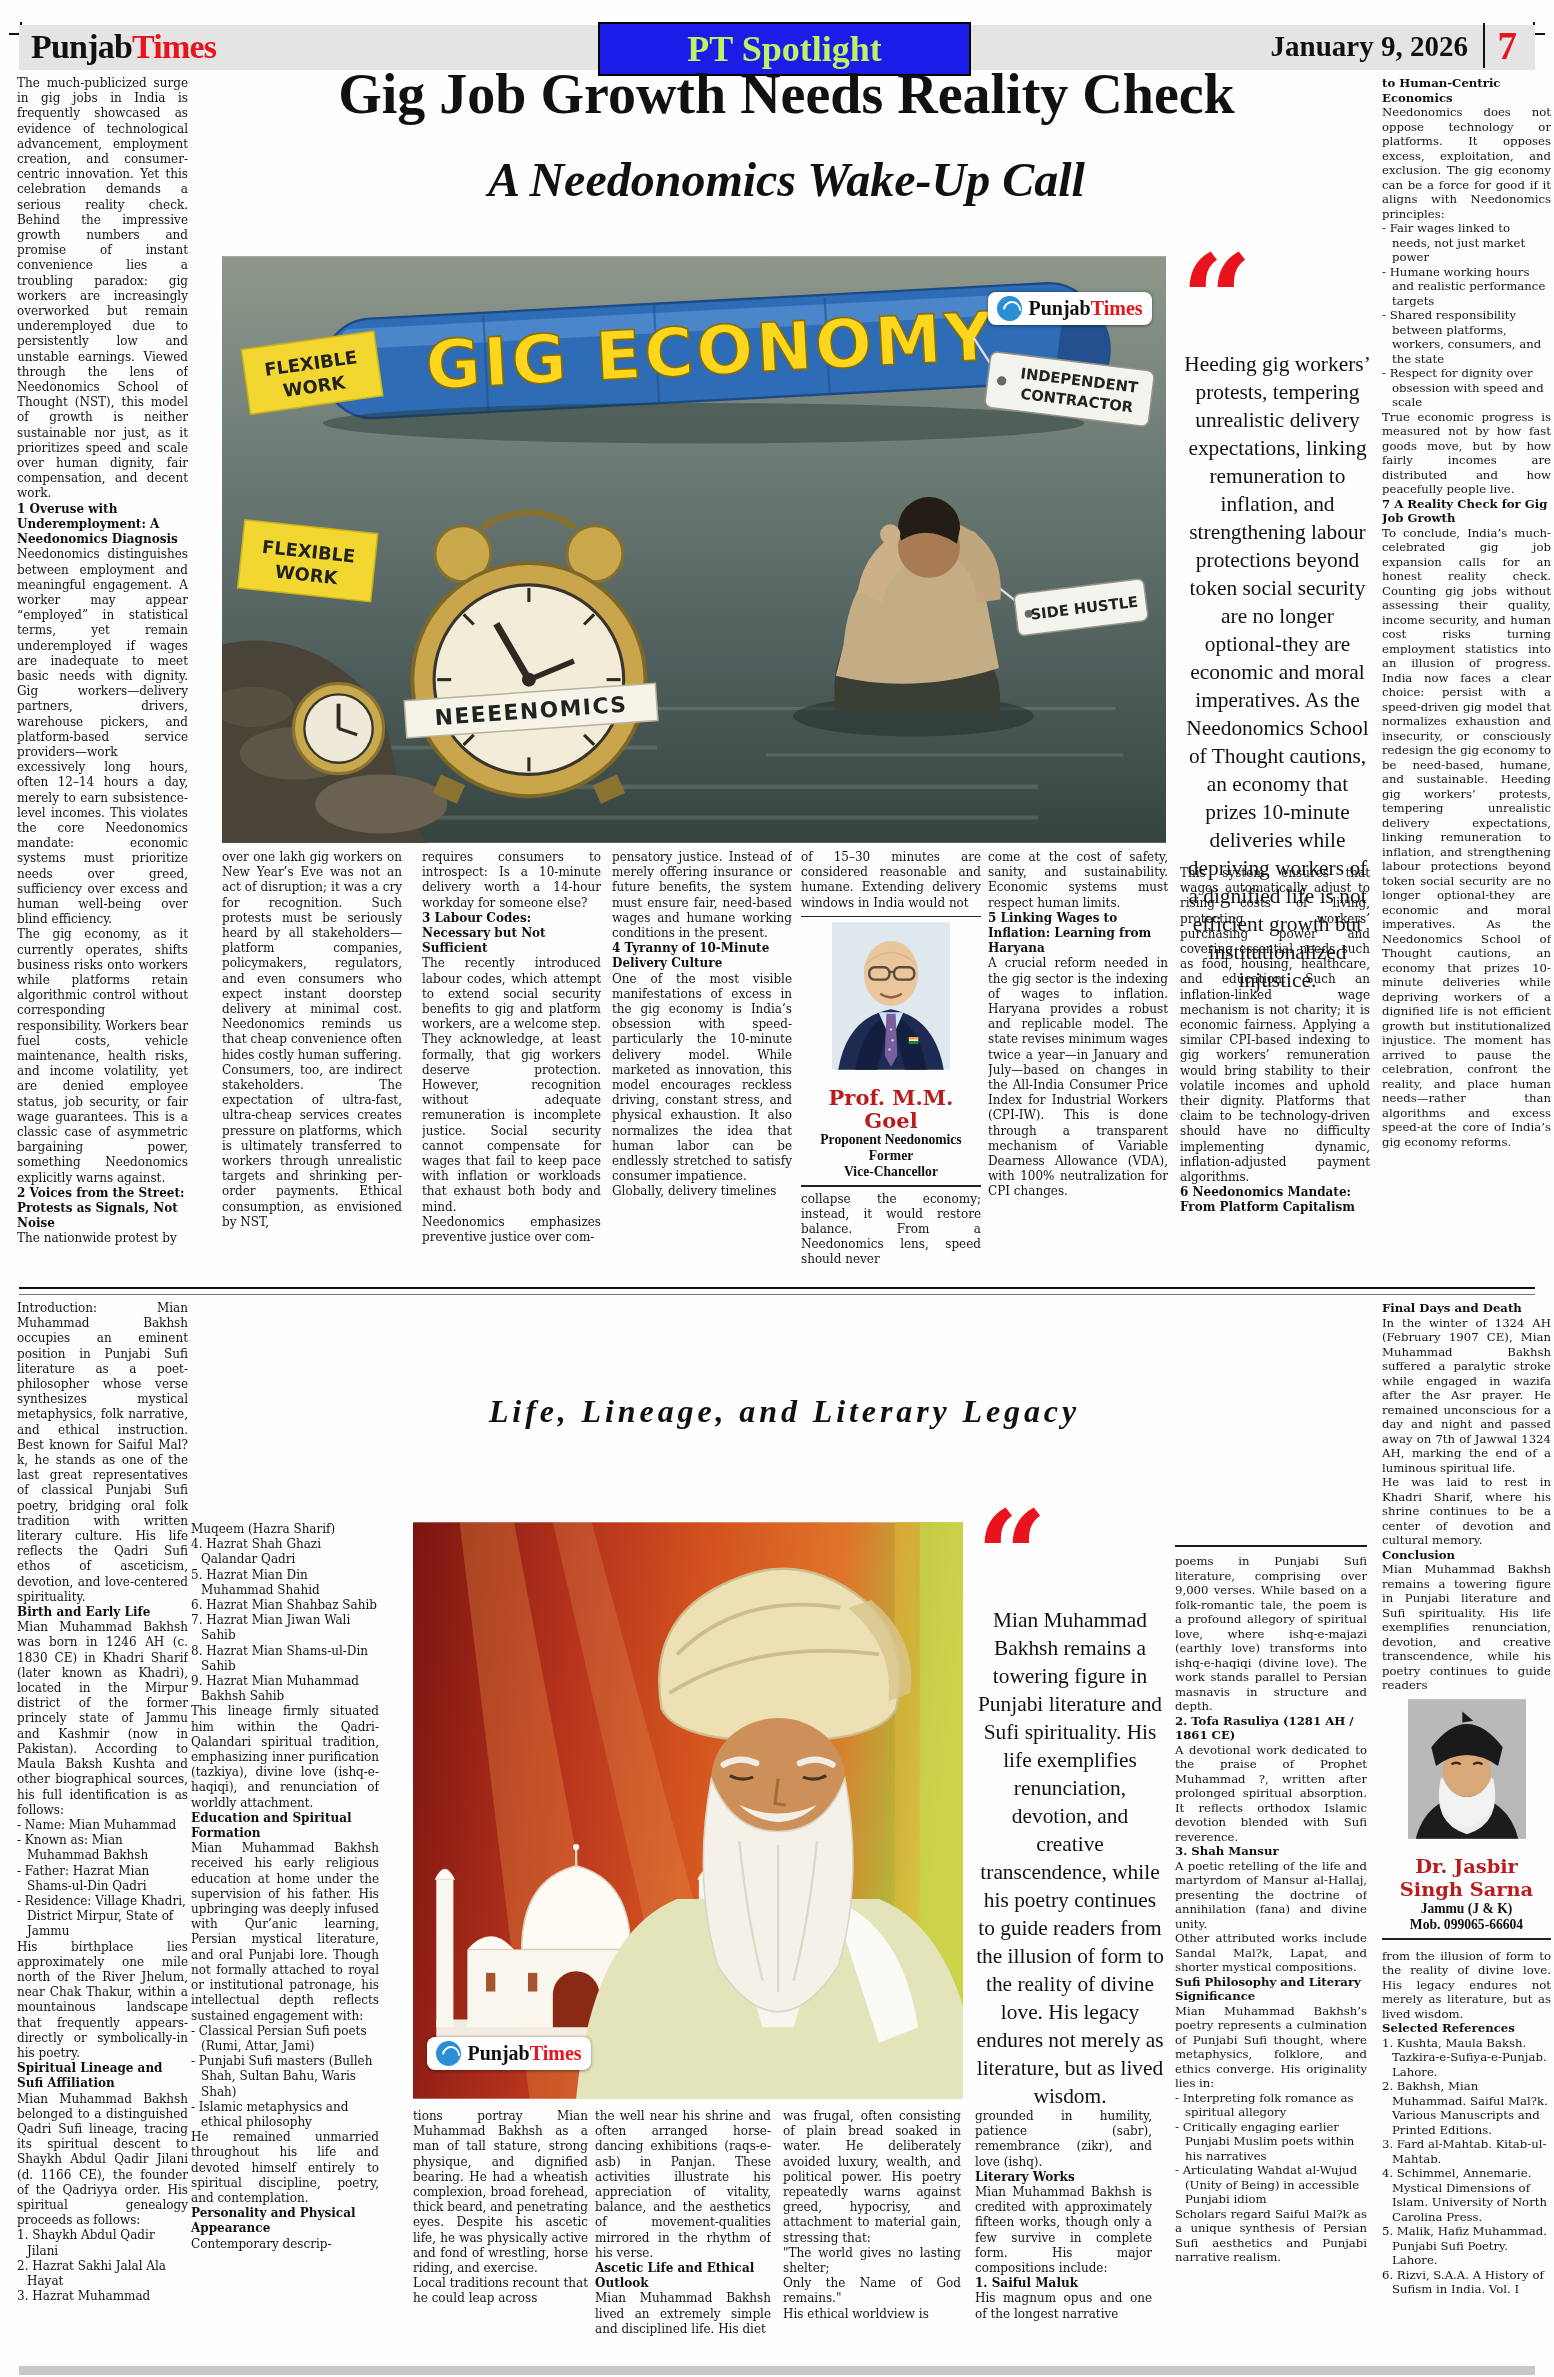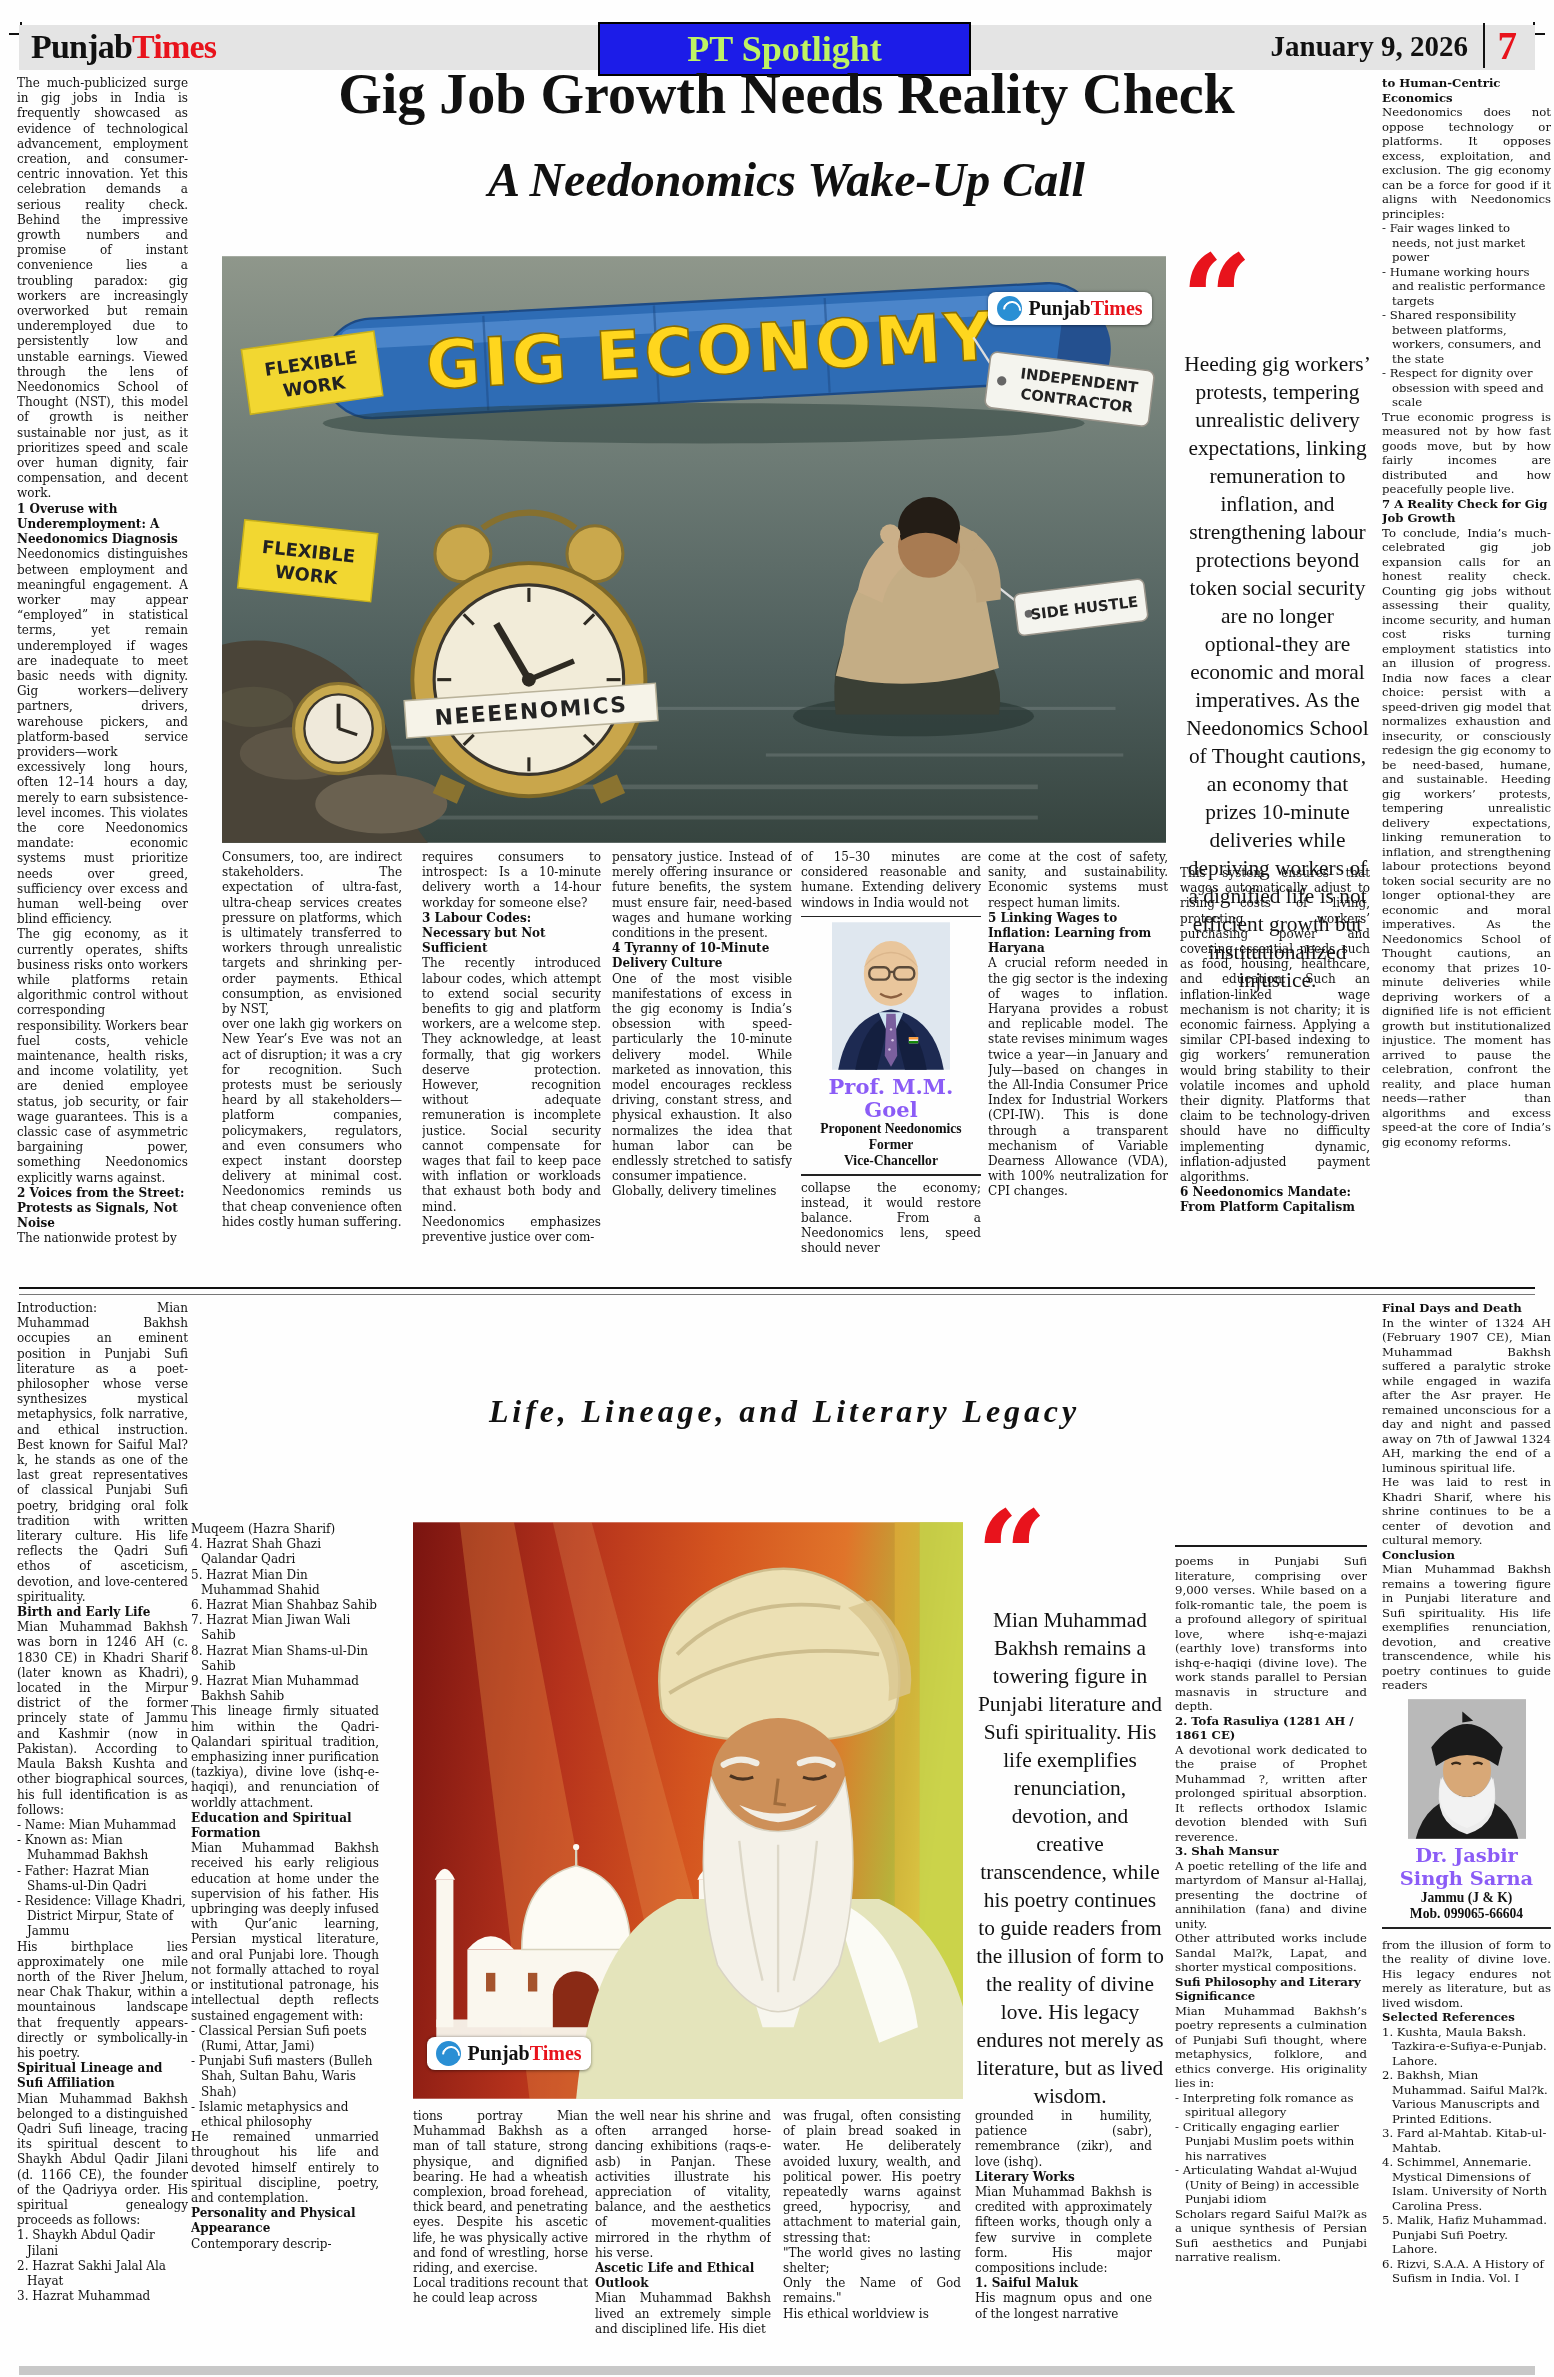--- a/index.html
+++ b/index.html
@@ -48,21 +48,21 @@
   .ptlogo{position:absolute;background:#fff;border-radius:7.8px;display:flex;align-items:center;gap:6.2px;
           padding:3.9px 9.3px;box-shadow:0 0.8px 3.1px rgba(0,0,0,.45);}
   .ptlogo .circ{width:25px;height:25px;border-radius:50%;background:#2a8fd4;position:relative;}
   .ptlogo .circ:after{content:"";position:absolute;left:5.4px;top:5.4px;width:14px;height:14px;border-radius:50%;
           border:2.3px solid #fff;border-left-color:transparent;border-bottom-color:transparent;transform:rotate(-40deg);}
   .ptlogo .t{font-size:20px;font-weight:bold;white-space:nowrap;}
   .ptlogo .t .red{color:#e8131c;}
   
   .profile{display:flex;flex-direction:column;align-items:center;}
   .profile .prule{width:100%;height:1.6px;background:#222;margin:4.7px 0;}
-  .cap-name{color:#8b5cf6;font-weight:bold;font-size:21px;text-align:center;line-height:23px;margin-top:5px;}
+  .cap-name{color:#b91c1c;font-weight:bold;font-size:21px;text-align:center;line-height:23px;margin-top:16px;}
   .cap-sub{font-weight:bold;font-size:13.6px;line-height:16.3px;text-align:center;font-family:"Liberation Serif",serif;}
   .svgimg{display:block;}
 </style>
 </head>
 <body>
 
 <div id="page">
 
   <div class="crop" style="left:9.3px;top:22px;"></div>
   <div class="crop" style="left:1522px;top:22px;"></div>
@@ -214,22 +214,22 @@
       <p class="b-li">- Fair wages linked to needs, not just market power</p>
       <p class="b-li">- Humane working hours and realistic performance targets</p>
       <p class="b-li">- Shared responsibility between platforms, workers, consumers, and the state</p>
       <p class="b-li">- Respect for dignity over obsession with speed and scale</p>
       <p class="b-p">True economic progress is measured not by how fast goods move, but by how fairly incomes are distributed and how peacefully people live.</p>
       <p class="b-h">7 A Reality Check for Gig Job Growth</p>
       <p class="b-p">To conclude, India’s much-celebrated gig job expansion calls for an honest reality check. Counting gig jobs without assessing their quality, income security, and human cost risks turning employment statistics into an illusion of progress. India now faces a clear choice: persist with a speed-driven gig model that normalizes exhaustion and insecurity, or consciously redesign the gig economy to be need-based, humane, and sustainable. Heeding gig workers’ protests, tempering unrealistic delivery expectations, linking remuneration to inflation, and strengthening labour protections beyond token social security are no longer optional-they are economic and moral imperatives. As the Needonomics School of Thought cautions, an economy that prizes 10-minute deliveries while depriving workers of a dignified life is not efficient growth but institutionalized injustice. The moment has arrived to pause the celebration, confront the reality, and place human needs—rather than algorithms and excess speed-at the core of India’s gig economy reforms.</p>
     </div>
 
   <div class="col" style="left:222px;top:850px;width:180px;height:435px;">
+      <p class="b-p">over one lakh gig workers on New Year’s Eve was not an act of disruption; it was a cry for recognition. Such protests must be seriously heard by all stakeholders—platform companies, policymakers, regulators, and even consumers who expect instant doorstep delivery at minimal cost. Needonomics reminds us that cheap convenience often hides costly human suffering.</p>
       <p class="b-p">Consumers, too, are indirect stakeholders. The expectation of ultra-fast, ultra-cheap services creates pressure on platforms, which is ultimately transferred to workers through unrealistic targets and shrinking per-order payments. Ethical consumption, as envisioned by NST,</p>
-      <p class="b-p">over one lakh gig workers on New Year’s Eve was not an act of disruption; it was a cry for recognition. Such protests must be seriously heard by all stakeholders—platform companies, policymakers, regulators, and even consumers who expect instant doorstep delivery at minimal cost. Needonomics reminds us that cheap convenience often hides costly human suffering.</p>
     </div>
   <div class="col" style="left:422px;top:850px;width:179px;height:435px;">
       <p class="b-p">requires consumers to introspect: Is a 10-minute delivery worth a 14-hour workday for someone else?</p>
       <p class="b-h">3 Labour Codes: Necessary but Not Sufficient</p>
       <p class="b-p">The recently introduced labour codes, which attempt to extend social security benefits to gig and platform workers, are a welcome step. They acknowledge, at least formally, that gig workers deserve protection. However, recognition without adequate remuneration is incomplete justice. Social security cannot compensate for wages that fail to keep pace with inflation or workloads that exhaust both body and mind.</p>
       <p class="b-p">Needonomics emphasizes preventive justice over com-</p>
     </div>
   <div class="col" style="left:612px;top:850px;width:180px;height:435px;">
       <p class="b-p">pensatory justice. Instead of merely offering insurance or future benefits, the system must ensure fair, need-based wages and humane working conditions in the present.</p>
       <p class="b-h">4 Tyranny of 10-Minute Delivery Culture</p>

